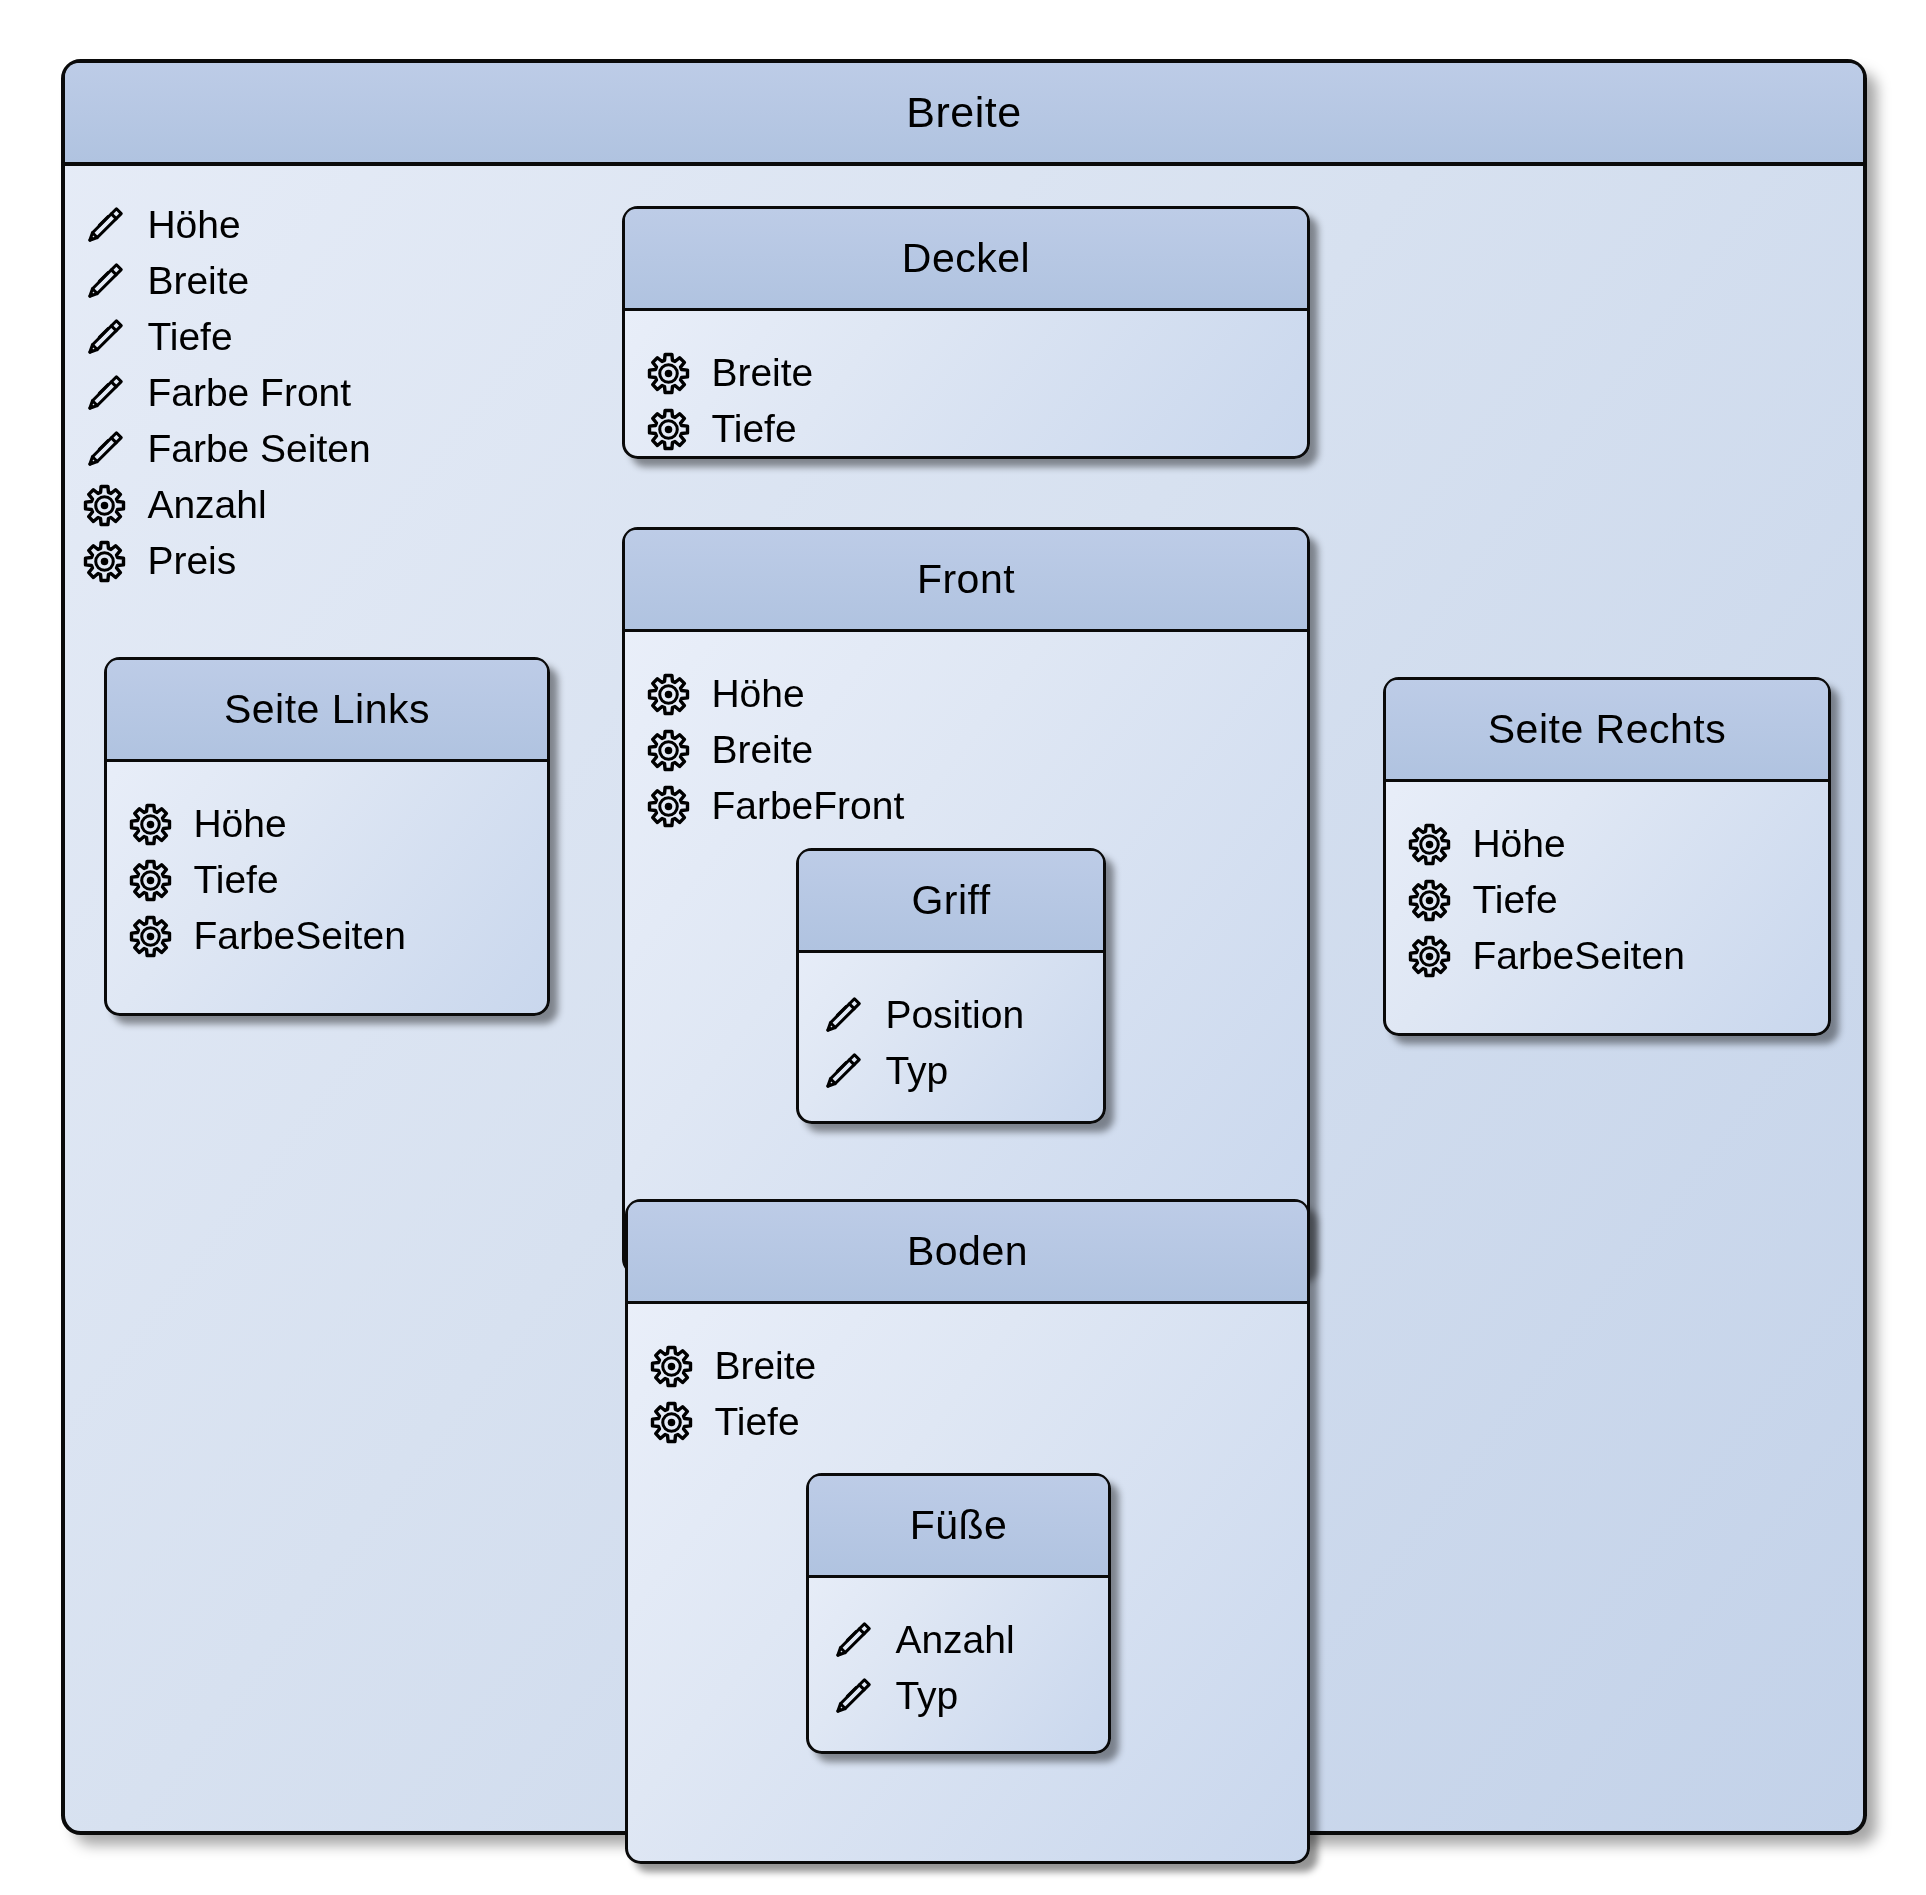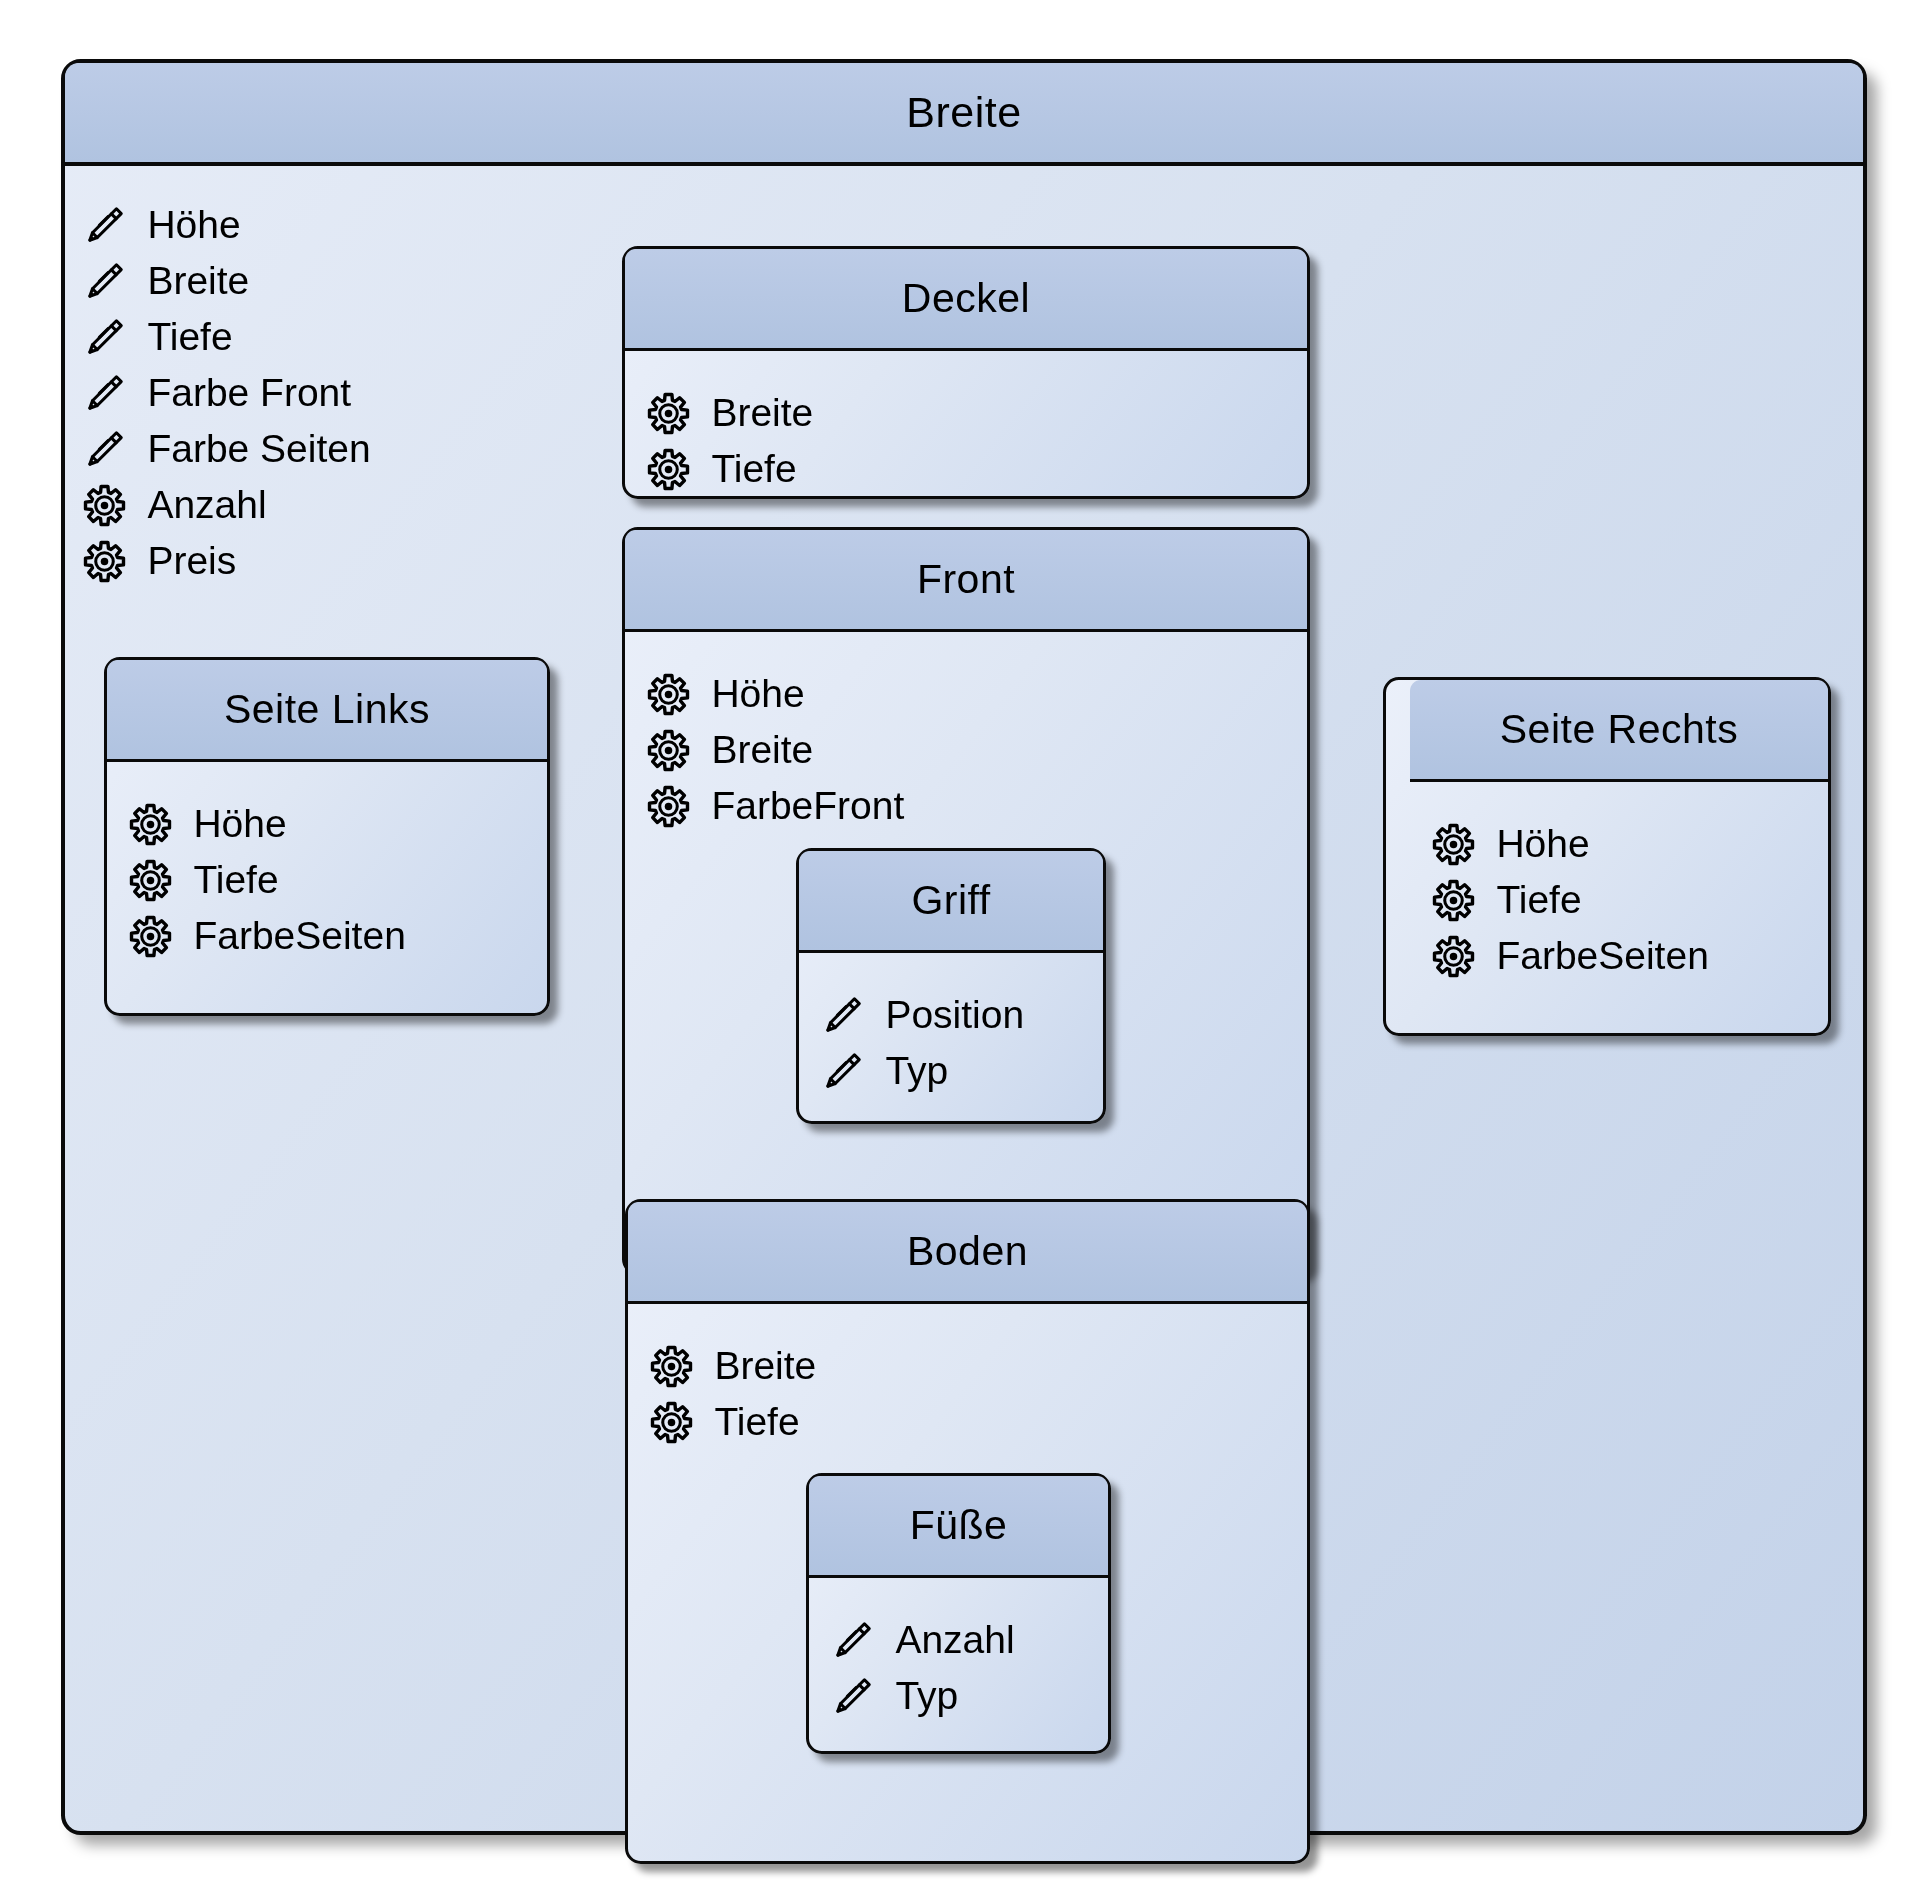--- a/index.html
+++ b/index.html
@@ -31,24 +31,24 @@
     box-shadow:11.8px 11.8px 13.8px -2px rgba(0,0,0,0.35);
   }
   #schrank-header { box-sizing:border-box; height:103px; border-bottom:4.9px solid #0a0a0a;
     border-radius:13.8px 13.8px 0 0;
     background:linear-gradient(180deg, var(--header-light) 0%, var(--header-dark) 100%);
     display:flex; align-items:center; justify-content:center; }
   #schrank-header .box-title { font-size:43px; }
   #schrank-attrs { position:absolute; left:17.7px; top:128px; padding:0; }
 
   
-  #box-deckel       { left:557px;  top:143px;  width:688px; height:253px;margin-top:40px; }
+  #box-deckel       { left:557px;  top:143px;  width:688px; height:253px; }
   #box-front        { left:557px;  top:464px;  width:688px; height:748px; }
   #box-seite-links  { left:39px;   top:594px;  width:446px; height:359px; }
-  #box-seite-rechts { left:1318px; top:614px;  width:448px; height:359px;padding-left:24px; }
+  #box-seite-rechts { left:1318px; top:614px;  width:448px; height:359px; }
   #box-boden        { left:560px;  top:1136px; width:685px; height:665px; }
   
   #box-griff        { left:171px;  top:318px;  width:310px; height:276px; }
   #box-fuesse       { left:178px;  top:271px;  width:305px; height:281px; }
 </style>
 </head>
 <body>
 
 <div id="page">
 

